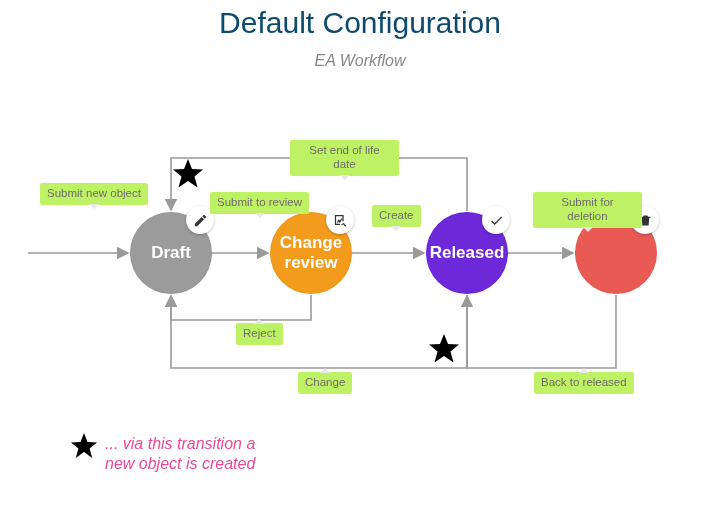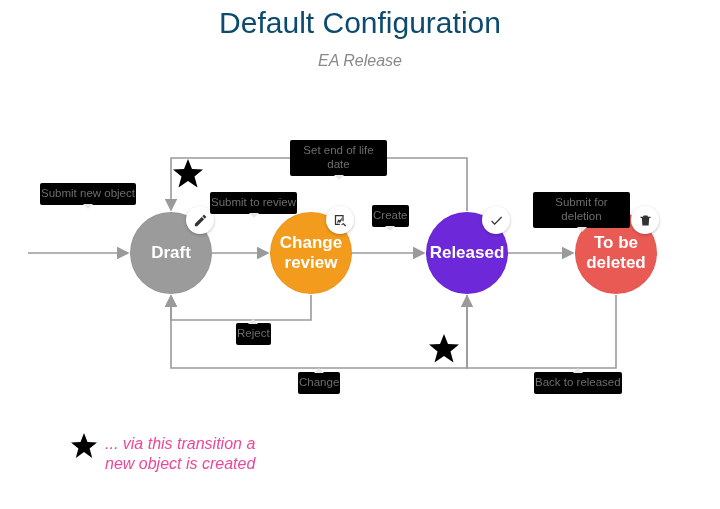--- a/index.html
+++ b/index.html
@@ -30,43 +30,43 @@
   .deleted  {background:#ea5a55;left:575px;top:212px;}
   
   .badge{
     position:absolute;width:28px;height:28px;border-radius:50%;
     background:#fff;box-shadow:0 1px 3px rgba(0,0,0,0.25);
     display:flex;align-items:center;justify-content:center;
   }
   .badge svg{position:static;}
   
   .tlabel{
-    position:absolute;background:#000000;color:#6d6d6d;
+    position:absolute;background:#bef264;color:#6d6d6d;
     font-size:11.5px;line-height:1.2;text-align:center;
-    padding:4px 1px;border-radius:2px;max-width:95px;
+    padding:4px 7px;border-radius:2px;max-width:95px;
   }
   .tlabel::after{
     content:"";position:absolute;left:50%;transform:translateX(-50%);
     bottom:-9px;border:5px solid transparent;border-top-color:#e7e7e7;
   }
   .tlabel.up::after{
     bottom:auto;top:-9px;border:5px solid transparent;border-bottom-color:#e7e7e7;
   }
   
   .star{position:absolute;}
   .legend{
     position:absolute;left:105px;top:434px;font-size:16px;color:#ec4899;
     font-style:italic;max-width:180px;line-height:1.25;
   }
 </style>
 </head>
 <body>
 
 <div class="title">Default Configuration</div>
-<div class="subtitle">EA Release</div>
+<div class="subtitle">EA Workflow</div>
 
 <svg width="720" height="509">
   <defs>
     <marker id="ah" markerWidth="8" markerHeight="8" refX="7" refY="4" orient="auto">
       <path d="M0,0 L8,4 L0,8 Z" fill="#9a9a9a"></path>
     </marker>
   </defs>
   <g stroke="#9a9a9a" stroke-width="1.6" fill="none" marker-end="url(#ah)">
 
     <line x1="28" y1="253" x2="128" y2="253"></line>
@@ -108,21 +108,20 @@
 <div class="state released">
   <span>Released</span>
   <span class="badge" style="top:-6px;right:-2px">
     <svg width="15" height="15" viewBox="0 0 24 24">
         <path fill="#333" d="M9 16.2 4.8 12l-1.4 1.4L9 19 21 7l-1.4-1.4z"></path>
       </svg>
   </span>
 </div>
 
 <div class="state deleted">
-  <span>To be deleted</span>
   <span class="badge" style="top:-6px;right:-2px">
     <svg width="15" height="15" viewBox="0 0 24 24">
         <path fill="#333" d="M6 7h12l-1 13H7L6 7zm3-3h6l1 2h4v2H4V6h4l1-2z"></path>
       </svg>
   </span>
 </div>
 
 <div class="tlabel" style="left:40px;top:183px">Submit new object</div>
 <div class="tlabel" style="left:210px;top:192px">Submit to review</div>
 <div class="tlabel" style="left:372px;top:205px">Create</div>

